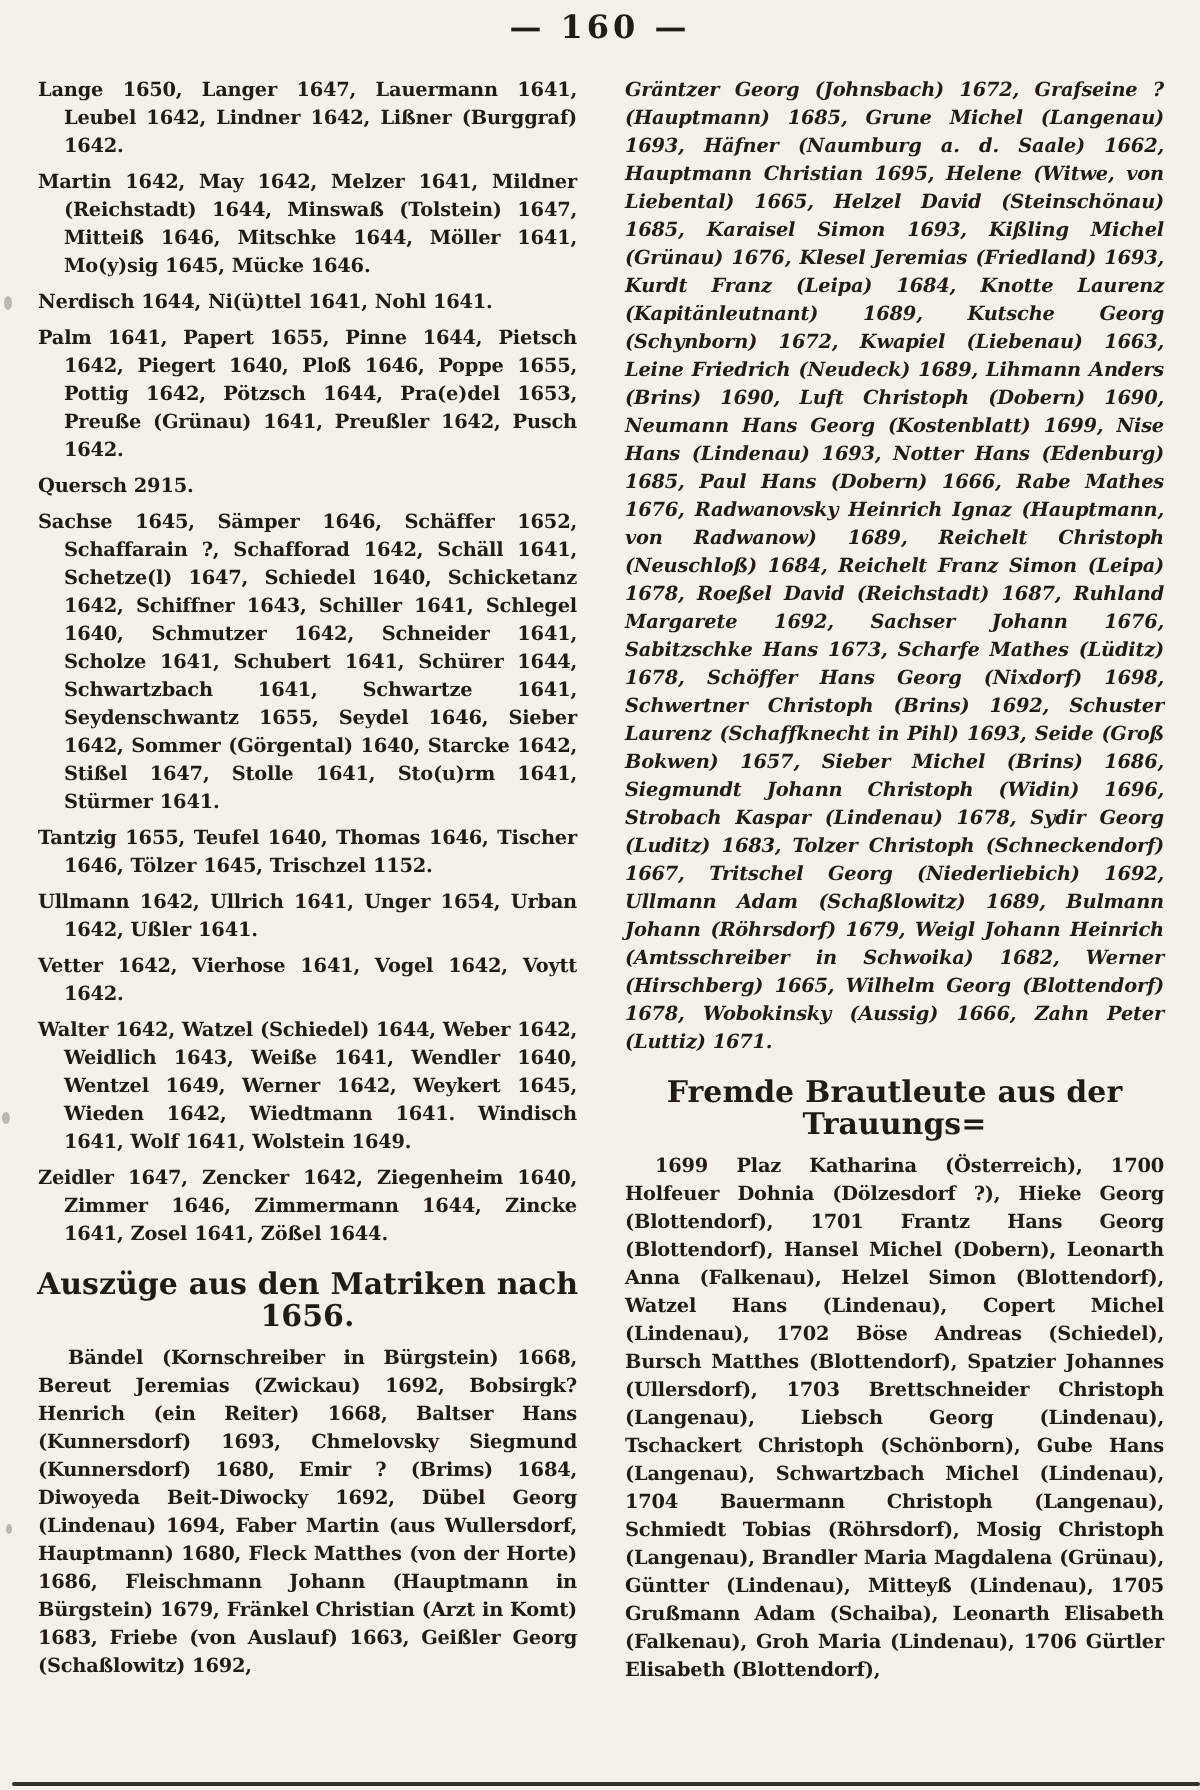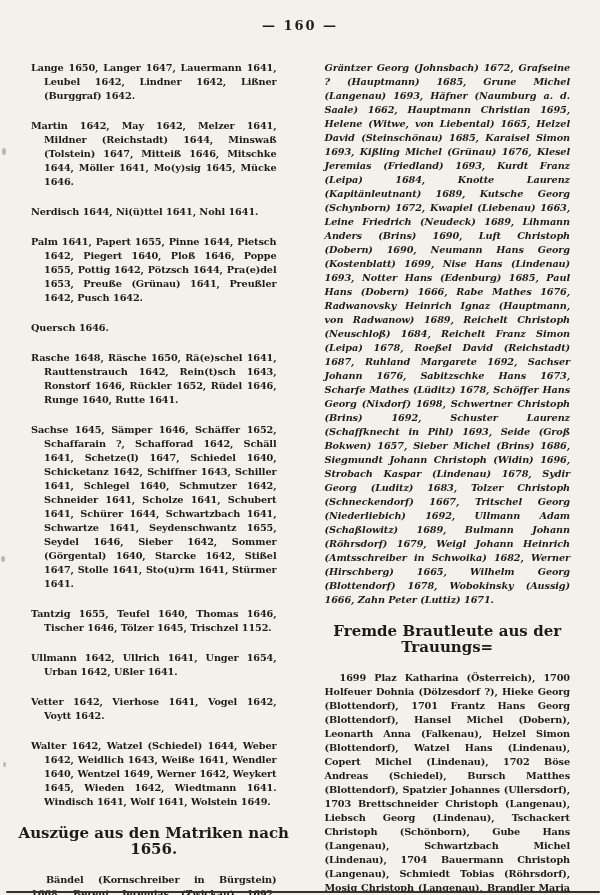--- a/index.html
+++ b/index.html
@@ -11,40 +11,40 @@
     overflow:hidden;
   }
   .page {
     position:relative;
     width:600px; height:895px;
     background:#f3f1ea;
     overflow:hidden;
   }
   .pageno {
     text-align:center;
-    font-size:13px;
+    font-size:16px;
     font-weight:bold;
-    padding-top:18px;
+    padding-top:4px;
     letter-spacing:2px;
   }
   .cols {
     display:flex;
     gap:16px;
     padding:12px 14px 0 15px;
   }
   .col {
     width:278px;
     font-size:9.7px;
     line-height:14px;
     text-align:justify;
     font-weight:bold;
     letter-spacing:-0.1px;
     word-spacing:0.2px;
   }
-  p { margin:16px; }
+  p { margin:4px; }
   p.entry { padding-left:13px; text-indent:-13px; }
   p.para { text-indent:15px; }
   p.para-cont { text-indent:0;font-style:italic; }
   h2.sect {
     font-size:15px;
     font-weight:bold;
     text-align:center;
     line-height:16px;
     margin:9px 0 7px 0;
     letter-spacing:0;
@@ -68,27 +68,27 @@
 
   <div class="pageno">— 160 —</div>
 
   <div class="cols">
 
     <div class="col">
       <p class="entry">Lange 1650, Langer 1647, Lauermann 1641, Leubel 1642, Lindner 1642, Lißner (Burggraf) 1642.</p>
       <p class="entry">Martin 1642, May 1642, Melzer 1641, Mildner (Reichstadt) 1644, Minswaß (Tolstein) 1647, Mitteiß 1646, Mitschke 1644, Möller 1641, Mo(y)sig 1645, Mücke 1646.</p>
       <p class="entry">Nerdisch 1644, Ni(ü)ttel 1641, Nohl 1641.</p>
       <p class="entry">Palm 1641, Papert 1655, Pinne 1644, Pietsch 1642, Piegert 1640, Ploß 1646, Poppe 1655, Pottig 1642, Pötzsch 1644, Pra(e)del 1653, Preuße (Grünau) 1641, Preußler 1642, Pusch 1642.</p>
-      <p class="entry">Quersch 1646.</p>
-      <p class="entry">Rasche 1648, Räsche 1650, Rä(e)schel 1641, Rauttenstrauch 1642, Rein(t)sch 1643, Ronstorf 1646, Rückler 1652, Rüdel 1646, Runge 1640, Rutte 1641.</p>
+      <p class="entry">Quersch 2915.</p>
       <p class="entry">Sachse 1645, Sämper 1646, Schäffer 1652, Schaffarain ?, Schafforad 1642, Schäll 1641, Schetze(l) 1647, Schiedel 1640, Schicketanz 1642, Schiffner 1643, Schiller 1641, Schlegel 1640, Schmutzer 1642, Schneider 1641, Scholze 1641, Schubert 1641, Schürer 1644, Schwartzbach 1641, Schwartze 1641, Seydenschwantz 1655, Seydel 1646, Sieber 1642, Sommer (Görgental) 1640, Starcke 1642, Stißel 1647, Stolle 1641, Sto(u)rm 1641, Stürmer 1641.</p>
       <p class="entry">Tantzig 1655, Teufel 1640, Thomas 1646, Tischer 1646, Tölzer 1645, Trischzel 1152.</p>
       <p class="entry">Ullmann 1642, Ullrich 1641, Unger 1654, Urban 1642, Ußler 1641.</p>
       <p class="entry">Vetter 1642, Vierhose 1641, Vogel 1642, Voytt 1642.</p>
       <p class="entry">Walter 1642, Watzel (Schiedel) 1644, Weber 1642, Weidlich 1643, Weiße 1641, Wendler 1640, Wentzel 1649, Werner 1642, Weykert 1645, Wieden 1642, Wiedtmann 1641. Windisch 1641, Wolf 1641, Wolstein 1649.</p>
+      <p class="entry">Zeidler 1647, Zencker 1642, Ziegenheim 1640, Zimmer 1646, Zimmermann 1644, Zincke 1641, Zosel 1641, Zößel 1644.</p>
 
       <h2 class="sect">Auszüge aus den Matriken nach 1656.</h2>
 
       <p class="para">Bändel (Kornschreiber in Bürgstein) 1668, Bereut Jeremias (Zwickau) 1692, Bobsirgk? Henrich (ein Reiter) 1668, Baltser Hans (Kunnersdorf) 1693, Chmelovsky Siegmund (Kunnersdorf) 1680, Emir ? (Brims) 1684, Diwoyeda Beit-Diwocky 1692, Dübel Georg (Lindenau) 1694, Faber Martin (aus Wullersdorf, Hauptmann) 1680, Fleck Matthes (von der Horte) 1686, Fleischmann Johann (Hauptmann in Bürgstein) 1679, Fränkel Christian (Arzt in Komt) 1683, Friebe (von Auslauf) 1663, Geißler Georg (Schaßlowitz) 1692,</p>
     </div>
 
     <div class="col">
       <p class="para-cont">Gräntzer Georg (Johnsbach) 1672, Grafseine ? (Hauptmann) 1685, Grune Michel (Langenau) 1693, Häfner (Naumburg a. d. Saale) 1662, Hauptmann Christian 1695, Helene (Witwe, von Liebental) 1665, Helzel David (Steinschönau) 1685, Karaisel Simon 1693, Kißling Michel (Grünau) 1676, Klesel Jeremias (Friedland) 1693, Kurdt Franz (Leipa) 1684, Knotte Laurenz (Kapitänleutnant) 1689, Kutsche Georg (Schynborn) 1672, Kwapiel (Liebenau) 1663, Leine Friedrich (Neudeck) 1689, Lihmann Anders (Brins) 1690, Luft Christoph (Dobern) 1690, Neumann Hans Georg (Kostenblatt) 1699, Nise Hans (Lindenau) 1693, Notter Hans (Edenburg) 1685, Paul Hans (Dobern) 1666, Rabe Mathes 1676, Radwanovsky Heinrich Ignaz (Hauptmann, von Radwanow) 1689, Reichelt Christoph (Neuschloß) 1684, Reichelt Franz Simon (Leipa) 1678, Roeßel David (Reichstadt) 1687, Ruhland Margarete 1692, Sachser Johann 1676, Sabitzschke Hans 1673, Scharfe Mathes (Lüditz) 1678, Schöffer Hans Georg (Nixdorf) 1698, Schwertner Christoph (Brins) 1692, Schuster Laurenz (Schaffknecht in Pihl) 1693, Seide (Groß Bokwen) 1657, Sieber Michel (Brins) 1686, Siegmundt Johann Christoph (Widin) 1696, Strobach Kaspar (Lindenau) 1678, Sydir Georg (Luditz) 1683, Tolzer Christoph (Schneckendorf) 1667, Tritschel Georg (Niederliebich) 1692, Ullmann Adam (Schaßlowitz) 1689, Bulmann Johann (Röhrsdorf) 1679, Weigl Johann Heinrich (Amtsschreiber in Schwoika) 1682, Werner (Hirschberg) 1665, Wilhelm Georg (Blottendorf) 1678, Wobokinsky (Aussig) 1666, Zahn Peter (Luttiz) 1671.</p>
 
       <h2 class="sect">

